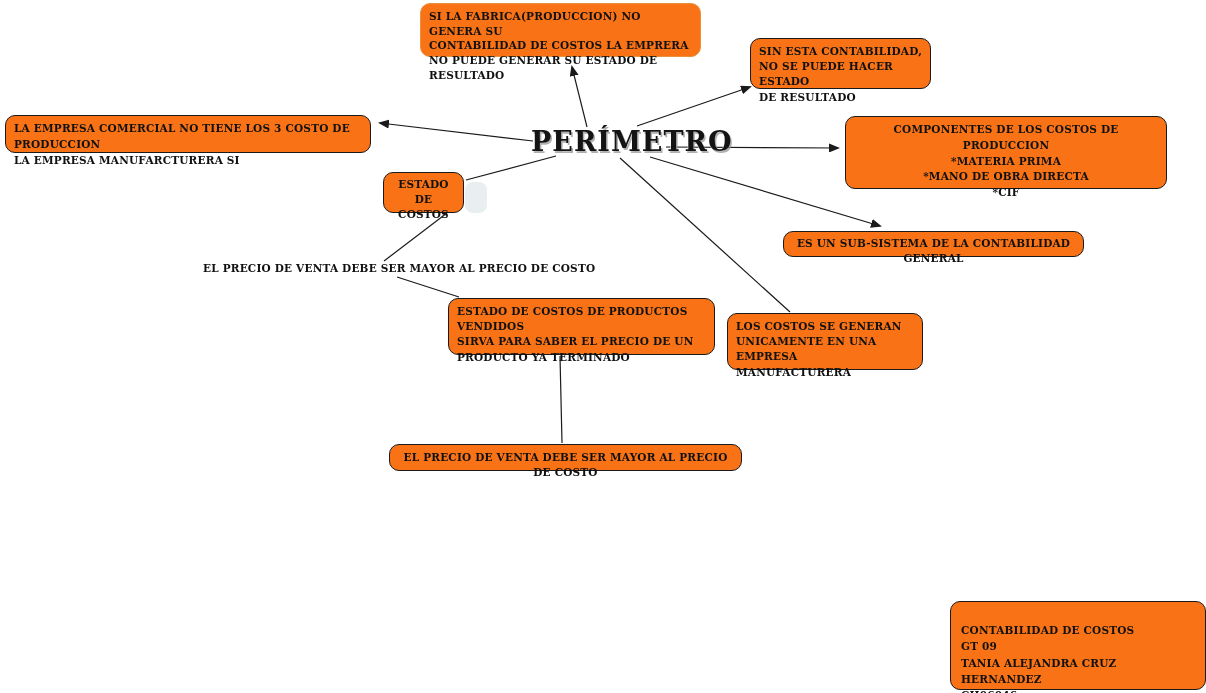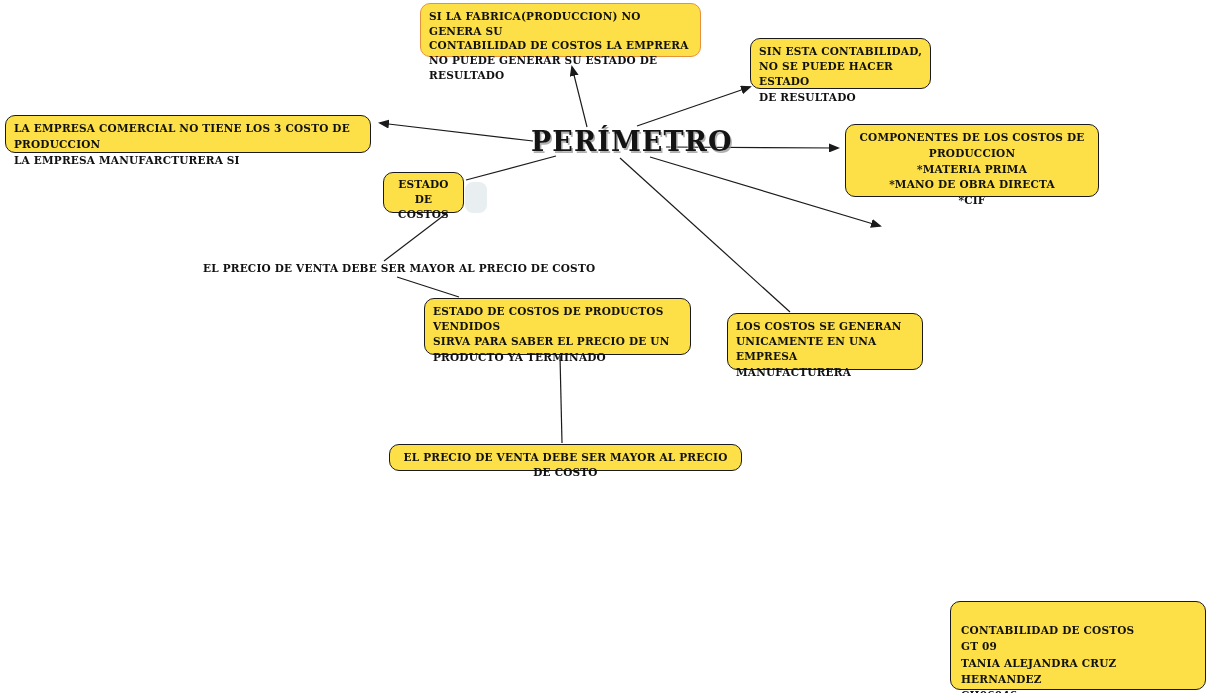--- a/index.html
+++ b/index.html
@@ -7,21 +7,21 @@
     position:relative;
     width:1206px;height:693px;
     background:#ffffff;
     font-family:"DejaVu Serif","Liberation Serif",serif;
     overflow:hidden;
   }
   .wires{position:absolute;left:0;top:0;width:1206px;height:693px;}
   .node{
     position:absolute;
     box-sizing:border-box;
-    background:#fde047;
+    background:#f97316;
     border:1px solid #1a1a1a;
     border-radius:10px;
     padding:5px 8px;
     font-size:10.5px;
     font-weight:bold;
     color:#111;
     line-height:1.45;
     white-space:pre-line;
     letter-spacing:.2px;
   }
@@ -81,34 +81,35 @@
 CONTABILIDAD DE COSTOS LA EMPRERA
 NO PUEDE GENERAR SU ESTADO DE RESULTADO</div>
 
   <div class="node" style="left:750px;top:30px;width:181px;height:51px;margin-top:8px;">SIN ESTA CONTABILIDAD,
 NO SE PUEDE HACER ESTADO
 DE RESULTADO</div>
 
   <div class="node" style="left:5px;top:88px;width:366px;height:38px;line-height:1.5;margin-top:27px;">LA EMPRESA COMERCIAL NO TIENE LOS 3 COSTO DE PRODUCCION
 LA EMPRESA MANUFARCTURERA SI</div>
 
-  <div class="node center-text" style="left:845px;top:116px;width:254px;height:73px;line-height:1.5;margin-top:8px;">COMPONENTES DE LOS COSTOS DE PRODUCCION
+  <div class="node center-text" style="left:845px;top:116px;width:322px;height:73px;line-height:1.5;">COMPONENTES DE LOS COSTOS DE PRODUCCION
 *MATERIA PRIMA
 *MANO DE OBRA DIRECTA
 *CIF</div>
 
+  <div class="node center-text" style="left:783px;top:231px;width:301px;height:26px;padding:4px 8px;">ES UN SUB-SISTEMA DE LA CONTABILIDAD GENERAL</div>
 
   <div class="node center-text" style="left:383px;top:172px;width:81px;height:41px;padding:4px 4px;">ESTADO DE
 COSTOS</div>
 
   <div class="ghost" style="left:465px;top:182px;width:22px;height:31px;"></div>
 
   <div class="plain-label" style="left:203px;top:262px;">EL PRECIO DE VENTA DEBE SER MAYOR AL PRECIO DE COSTO</div>
 
-  <div class="node" style="left:424px;top:298px;width:267px;height:57px;">ESTADO DE COSTOS DE PRODUCTOS VENDIDOS
+  <div class="node" style="left:448px;top:298px;width:267px;height:57px;">ESTADO DE COSTOS DE PRODUCTOS VENDIDOS
 SIRVA PARA SABER EL PRECIO DE UN
 PRODUCTO YA TERMINADO</div>
 
   <div class="node" style="left:727px;top:313px;width:196px;height:57px;">LOS COSTOS SE GENERAN
 UNICAMENTE EN UNA EMPRESA
 MANUFACTURERA</div>
 
   <div class="node center-text" style="left:389px;top:444px;width:353px;height:27px;padding:5px 8px;">EL PRECIO DE VENTA DEBE SER MAYOR AL PRECIO DE COSTO</div>
 
   <div class="node" style="left:950px;top:601px;width:256px;height:89px;line-height:1.55;padding:20px 10px;">CONTABILIDAD DE COSTOS

